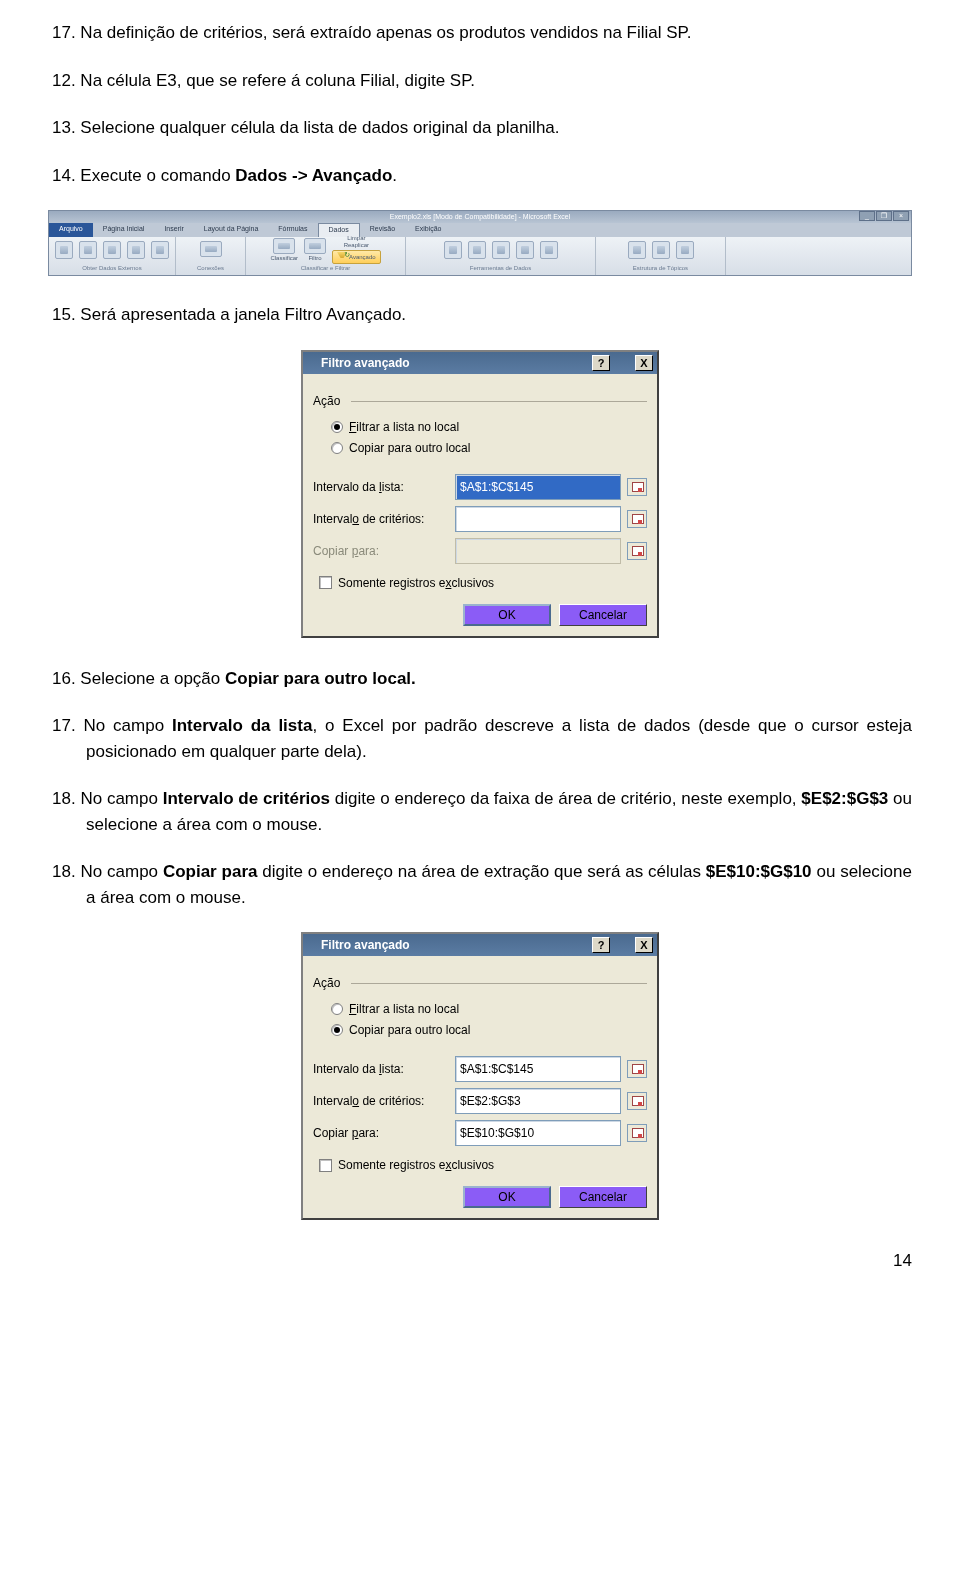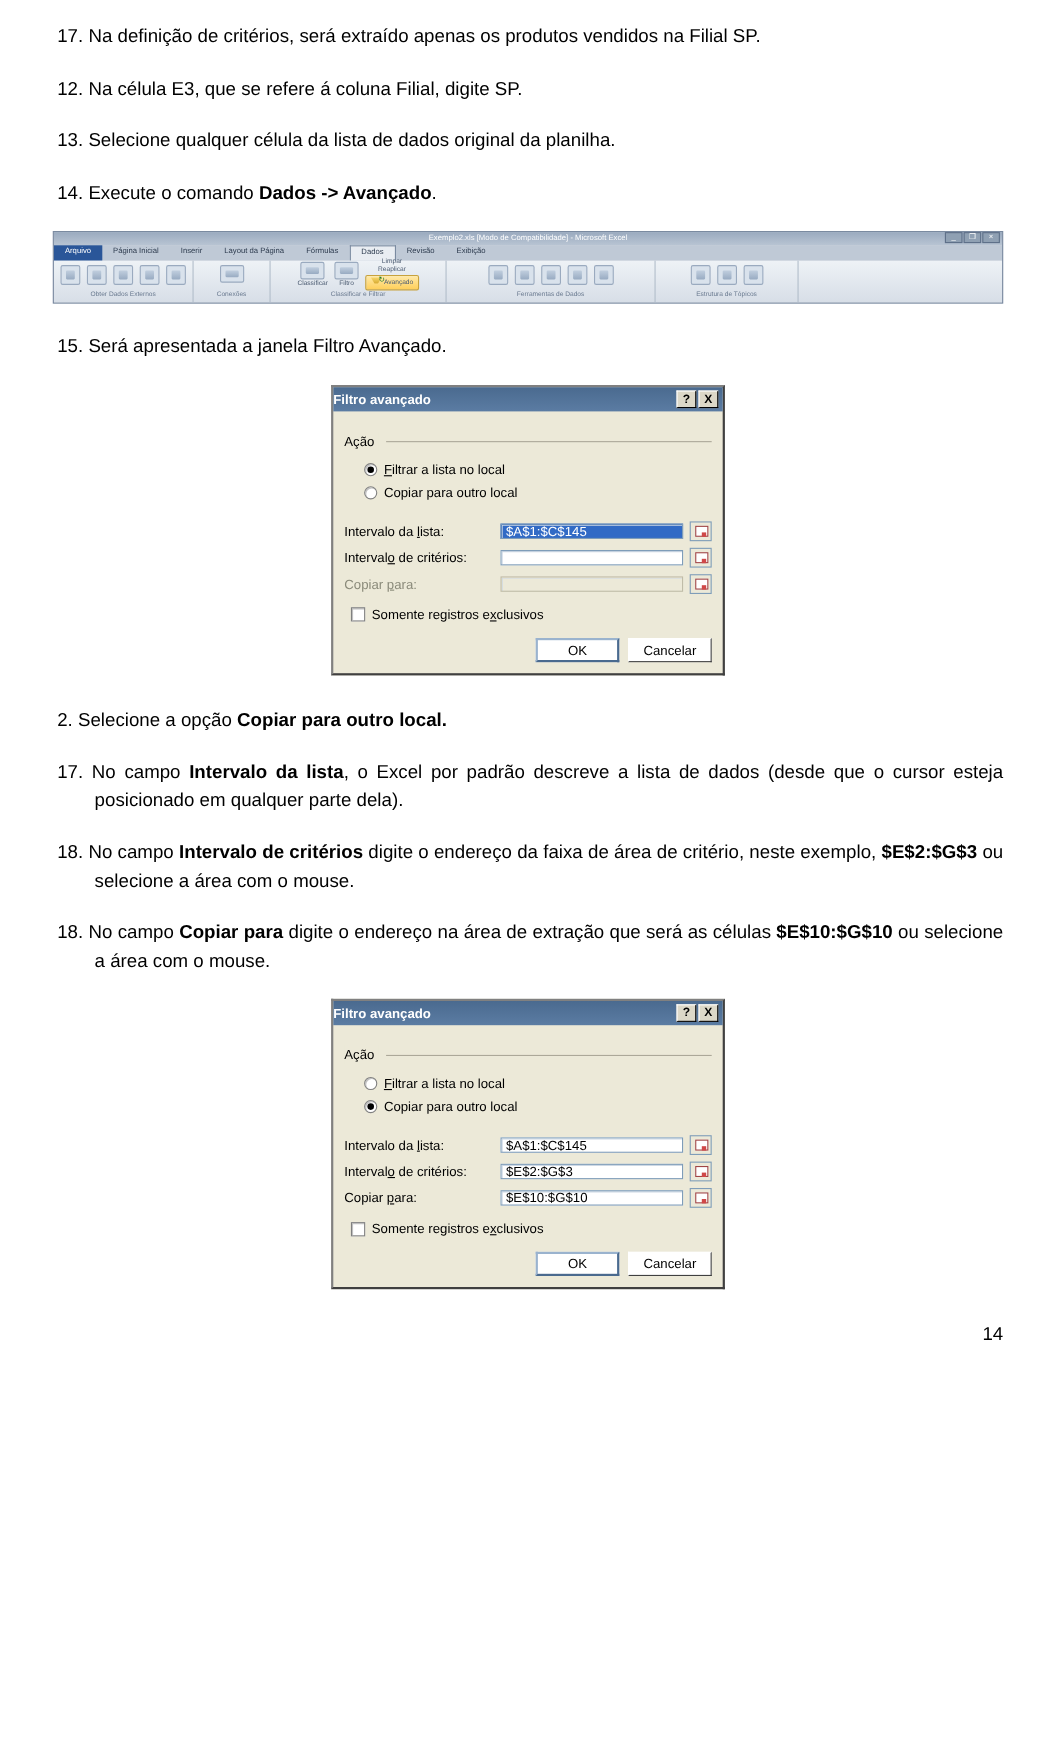--- a/index.html
+++ b/index.html
@@ -73,23 +73,24 @@
     font-family: Tahoma, sans-serif;
     font-size: 12px;
     color: #000;
   }
   .dlg-titlebar {
     background: linear-gradient(#4a6a8f,#5b7ca3);
     color: #fff;
     height: 22px;
     display: flex;
     align-items: center;
-    padding: 0 4px 0 0;
+    padding: 0 4px 0 18px;
     font-weight: bold;
     font-size: 12px;
+    gap: 23px;
   }
   .dlg-titlebar .spacer { flex:1; }
   .dlg-titlebtn {
     width: 18px; height: 16px;
     background: #dcd8c8;
     border: 1px solid #000;
     border-top-color:#fff; border-left-color:#fff;
     margin-left: 2px;
     font-size: 11px; font-weight: bold;
     text-align: center; line-height: 14px;
@@ -129,21 +130,21 @@
   }
   .underline { text-decoration: underline; }
   .form-row {
     display:flex; align-items:center;
     margin: 6px 0;
     gap: 6px;
   }
   .form-label { width: 136px; }
   .form-label.disabled { color:#8a8a7a; }
   .form-input {
-    flex:1; height:14px;
+    flex:1; height:26px;
     background:#fff; border:1px solid #7f9db9;
     box-shadow: inset 1px 1px 0 #cdd8e4;
     font-size:12px; padding:0 4px;
     display:flex; align-items:center;
   }
   .form-input.sel { background:#316ac5; color:#fff; }
   .refbtn {
     width:20px; height:18px;
     background:#ece9d8; border:1px solid #7f9db9;
     display:flex; align-items:center; justify-content:center;
@@ -163,22 +164,22 @@
   }
   .checkbox {
     width:13px; height:13px; background:#fff; border:1px solid #808080;
     box-shadow: inset 1px 1px 0 #c0c0c0;
   }
   .dlg-buttons {
     display:flex; justify-content:flex-end; gap:8px;
     margin-top: 12px;
   }
   .dlg-btn {
-    width: 76px; height: 22px;
-    background:#ffffff;
+    width: 88px; height: 22px;
+    background:#8b5cf6;
     border:1px solid #404040;
     border-top-color:#fff; border-left-color:#fff;
     font-size:12px;
     display:flex; align-items:center; justify-content:center;text-align:right;
   }
   .dlg-btn.default { border:2px solid #4a6a8f; border-top-color:#9ab3ce; border-left-color:#9ab3ce; }
 
   .page-num {
     text-align: right;
     font-size: 17px;
@@ -317,21 +318,21 @@
       <span><span>Somente registros e</span><span class="underline">x</span><span>clusivos</span></span>
     </div>
     <div class="dlg-buttons">
       <div class="dlg-btn default">OK</div>
       <div class="dlg-btn">Cancelar</div>
     </div>
   </div>
 </div>
 
 <p class="para indent">
-  <span>2. Selecione a opção </span><span class="bold">Copiar para outro local.</span>
+  <span>16. Selecione a opção </span><span class="bold">Copiar para outro local.</span>
 </p>
 <p class="para indent">
   <span>17. No campo </span><span class="bold">Intervalo da lista</span><span>, o Excel por padrão descreve a lista de dados (desde que o cursor esteja posicionado em qualquer parte dela).</span>
 </p>
 <p class="para indent">
   <span>18. No campo </span><span class="bold">Intervalo de critérios</span><span> digite o endereço da faixa de área de critério, neste exemplo, </span><span class="bold">$E$2:$G$3</span><span> ou selecione a área com o mouse.</span>
 </p>
 <p class="para indent">
   <span>18. No campo </span><span class="bold">Copiar para</span><span> digite o endereço na área de extração que será as células </span><span class="bold">$E$10:$G$10</span><span> ou selecione a área com o mouse.</span>
 </p>

